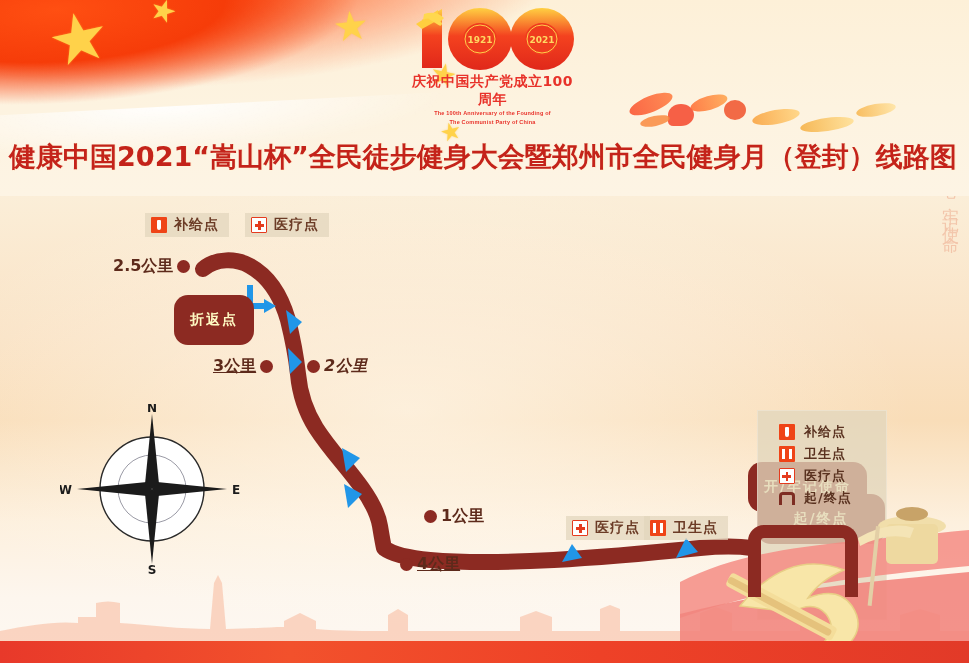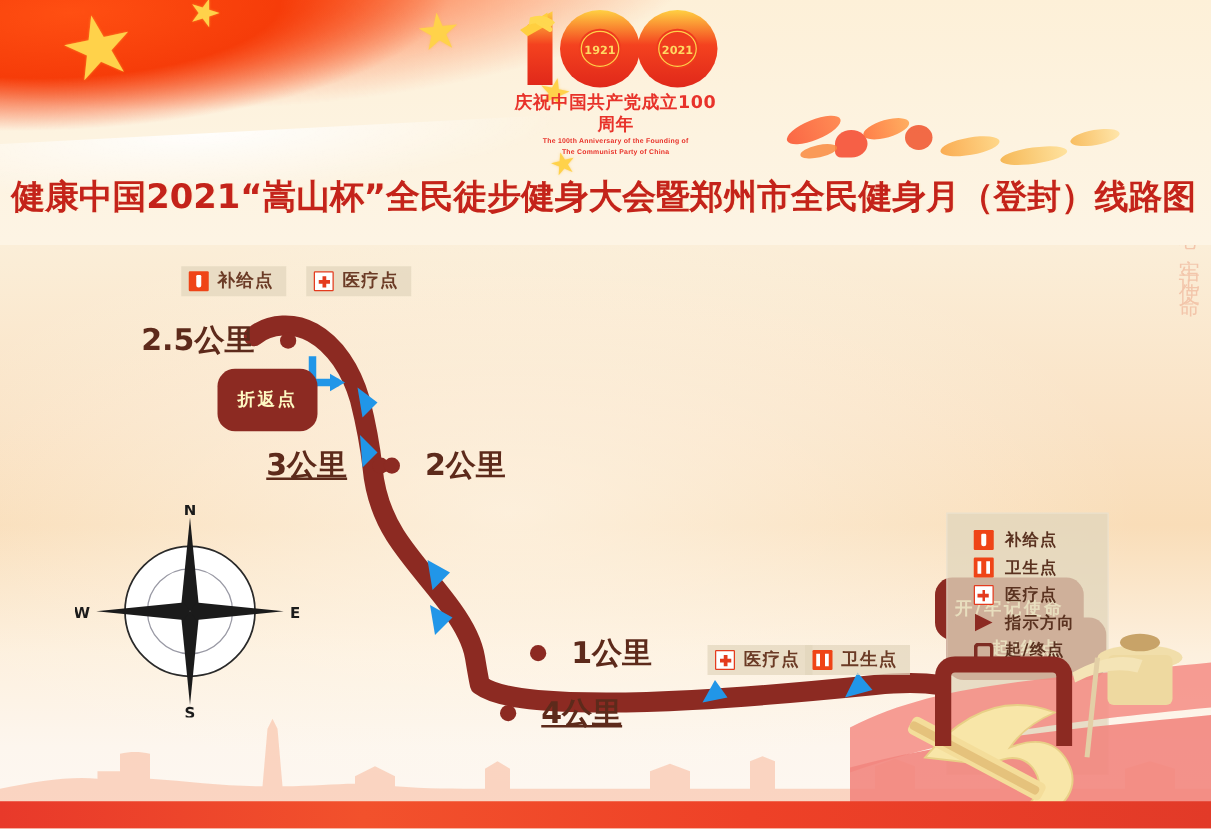--- a/index.html
+++ b/index.html
@@ -122,23 +122,23 @@
     background:#8c2a22;color:#fef9c3;
     border-radius:14px;
     padding:16px 16px;
     font-family:"DejaVu Sans","Liberation Sans",sans-serif;
     font-size:14px;font-weight:bold;letter-spacing:2px;white-space:nowrap;
     text-align:center;
   }
 
   
   .dist{
-    position:absolute;display:flex;align-items:center;gap:20px;
-    font-family:"DejaVu Sans","Liberation Sans",sans-serif;
-    font-size:24px;font-weight:bold;color:#5d2a1b;white-space:nowrap;
+    position:absolute;display:flex;align-items:center;gap:4px;
+    font-family:"DejaVu Sans","Liberation Sans",sans-serif;
+    font-size:16px;font-weight:bold;color:#5d2a1b;white-space:nowrap;
   }
   .dist .dot{
     width:13px;height:13px;border-radius:50%;background:#8c2a22;flex:0 0 auto;
   }
 
   
   .legend{
     position:absolute;left:757px;top:214px;width:128px;height:198px;
     background:rgba(226,214,189,.78);
     border:1px solid rgba(255,255,255,.25);
@@ -347,21 +347,21 @@
     <div class="pill" style="left:757px;top:298px;width:96px;">起/终点</div>
 
     <div class="dist" style="left:113px;top:60px;">
       <span>2.5公里</span>
       <span class="dot"></span>
     </div>
     <div class="dist" style="left:213px;top:160px;text-decoration:underline;">
       <span>3公里</span>
       <span class="dot"></span>
     </div>
-    <div class="dist" style="left:307px;top:160px;">
+    <div class="dist" style="left:307px;top:160px;font-style:italic;">
       <span class="dot"></span>
       <span>2公里</span>
     </div>
     <div class="dist" style="left:424px;top:310px;">
       <span class="dot"></span>
       <span>1公里</span>
     </div>
     <div class="dist" style="left:400px;top:358px;text-decoration:underline;">
       <span class="dot"></span>
       <span>4公里</span>
@@ -382,26 +382,20 @@
         <span>卫生点</span>
       </div>
       <div class="legend-row">
         <span class="ic">
             <i class="ic-medical"></i>
           </span>
         <span>医疗点</span>
       </div>
       <div class="legend-row">
         <span class="ic">
-            <i class="ic-arrow"></i>
-          </span>
-        <span>指示方向</span>
-      </div>
-      <div class="legend-row">
-        <span class="ic">
             <i class="ic-gate"></i>
           </span>
         <span>起/终点</span>
       </div>
     </div>
 
     <div class="monument">
       <svg viewBox="0 0 289 177" width="289" height="177">
 
         <path d="M0 96 C70 60 150 58 289 44 L289 80 C160 92 80 104 0 132 Z" fill="#f58c84" opacity=".85"></path>

